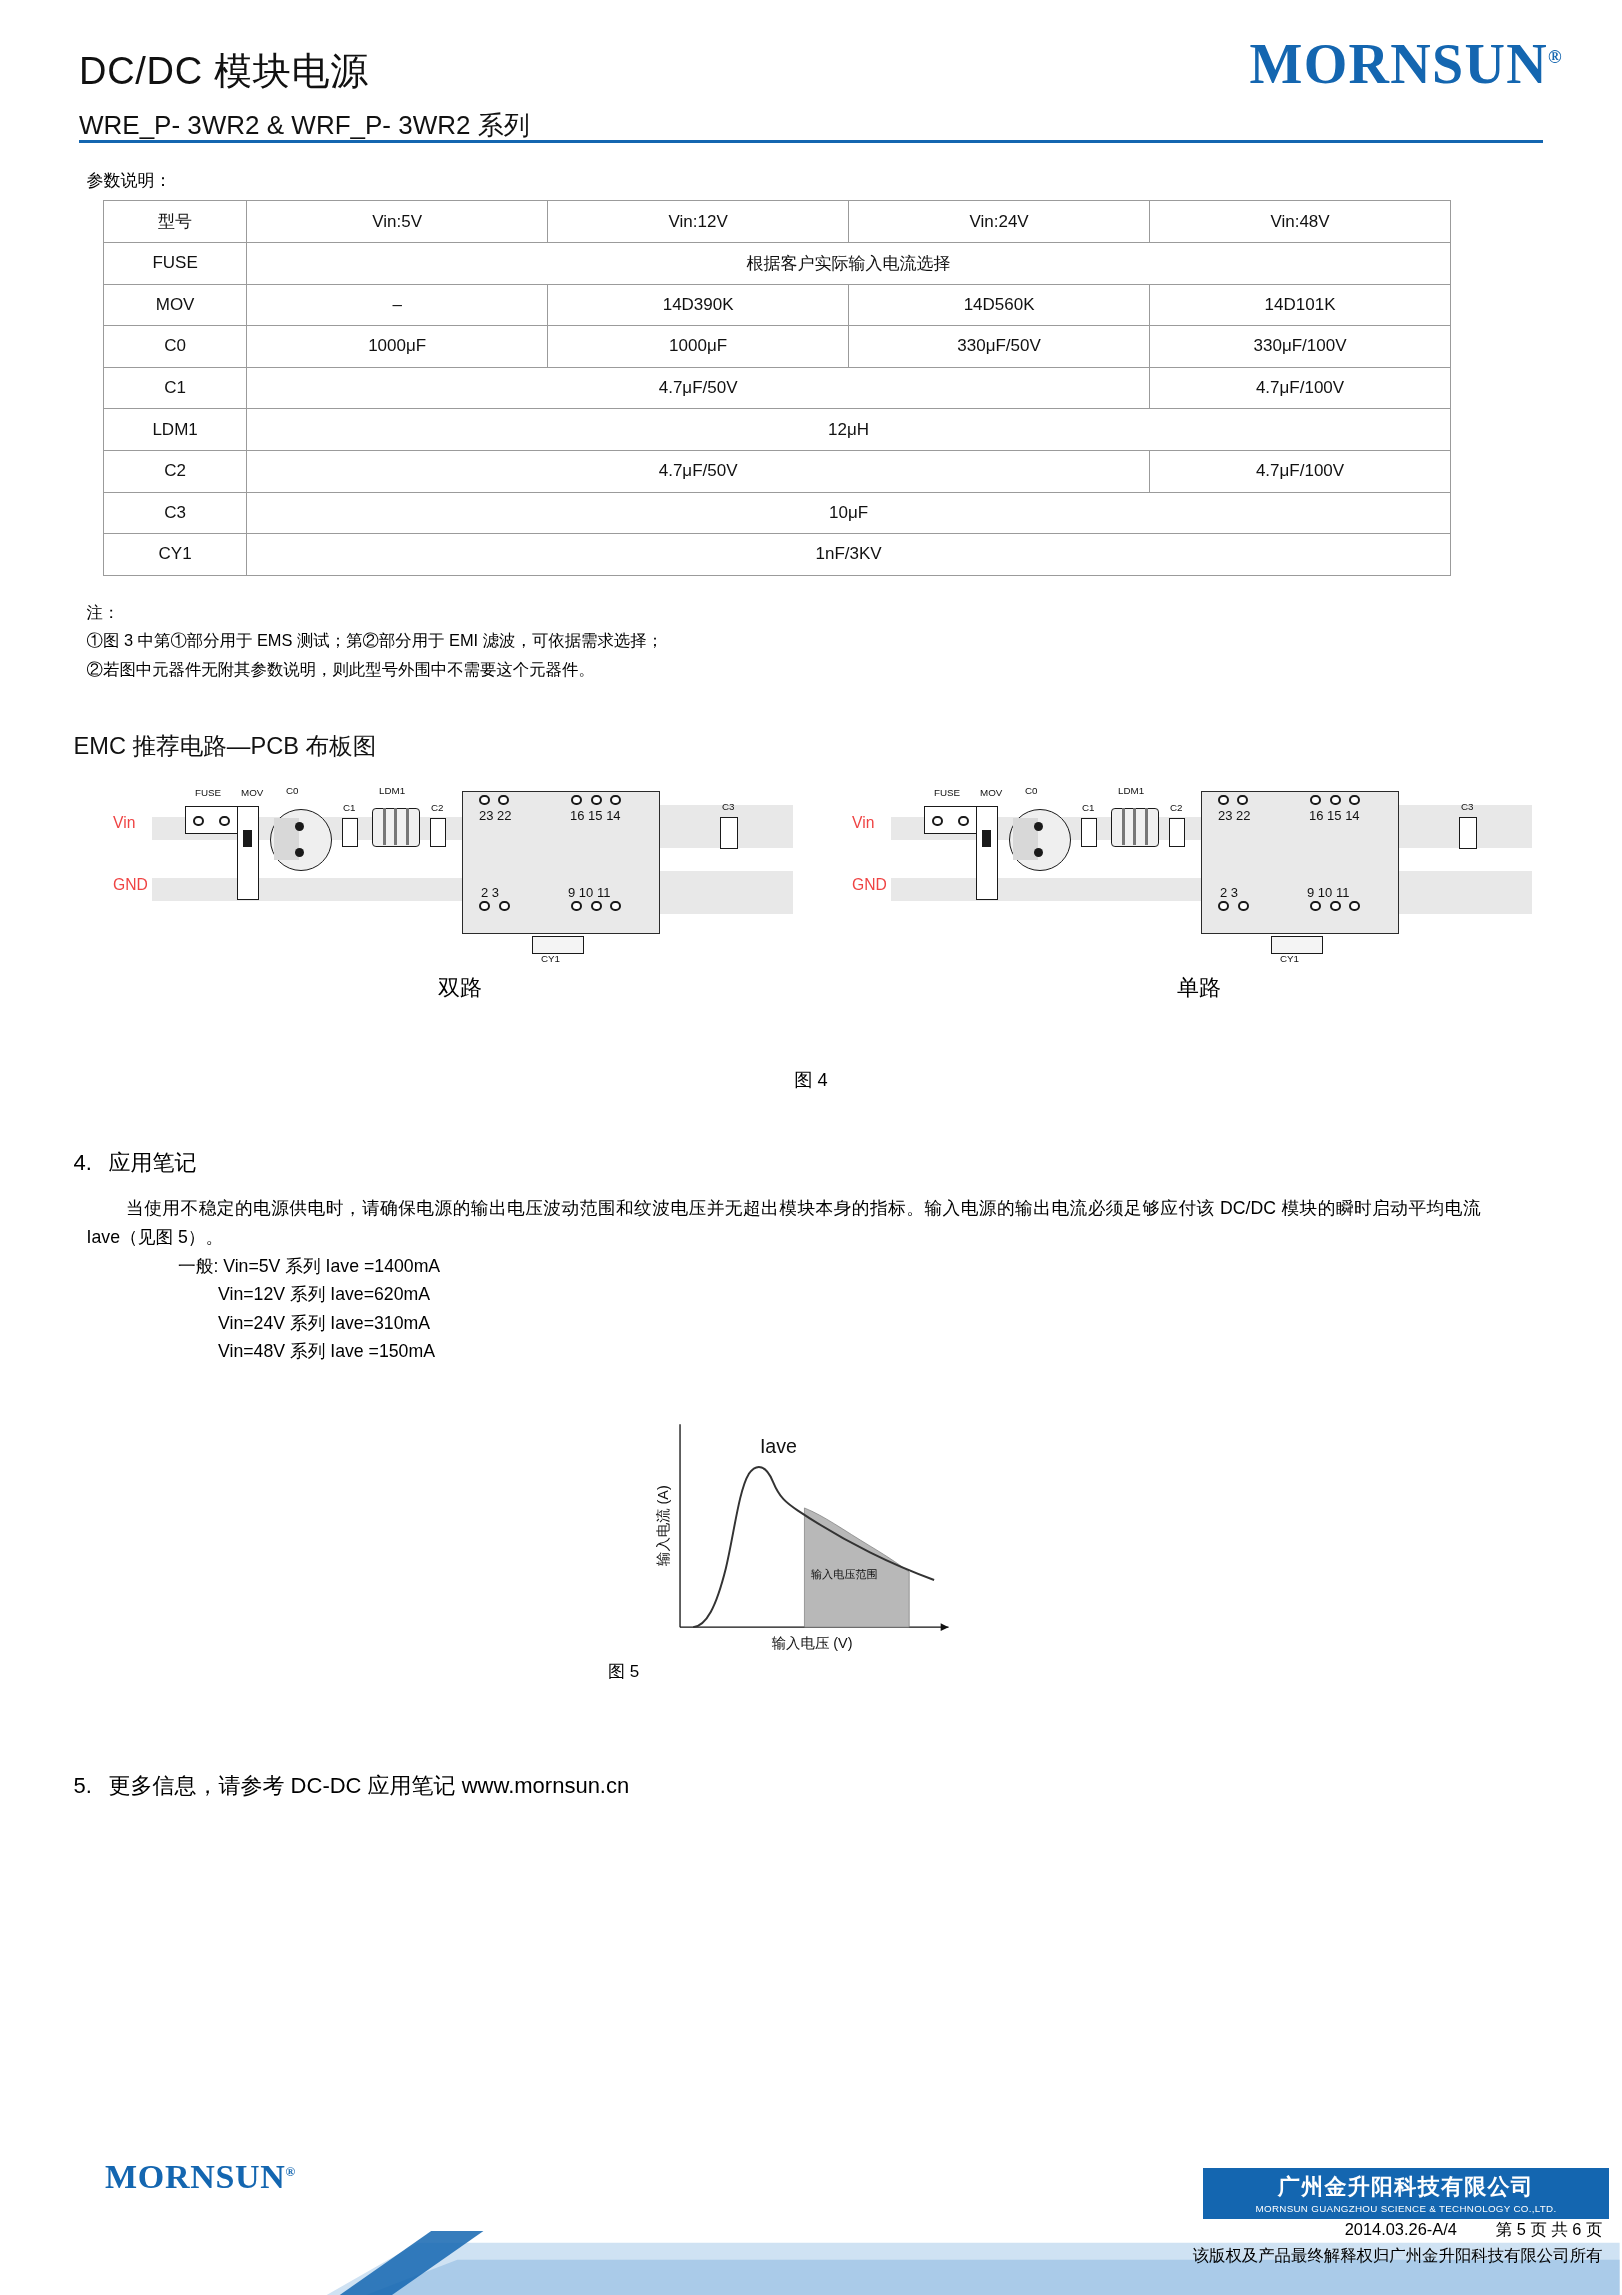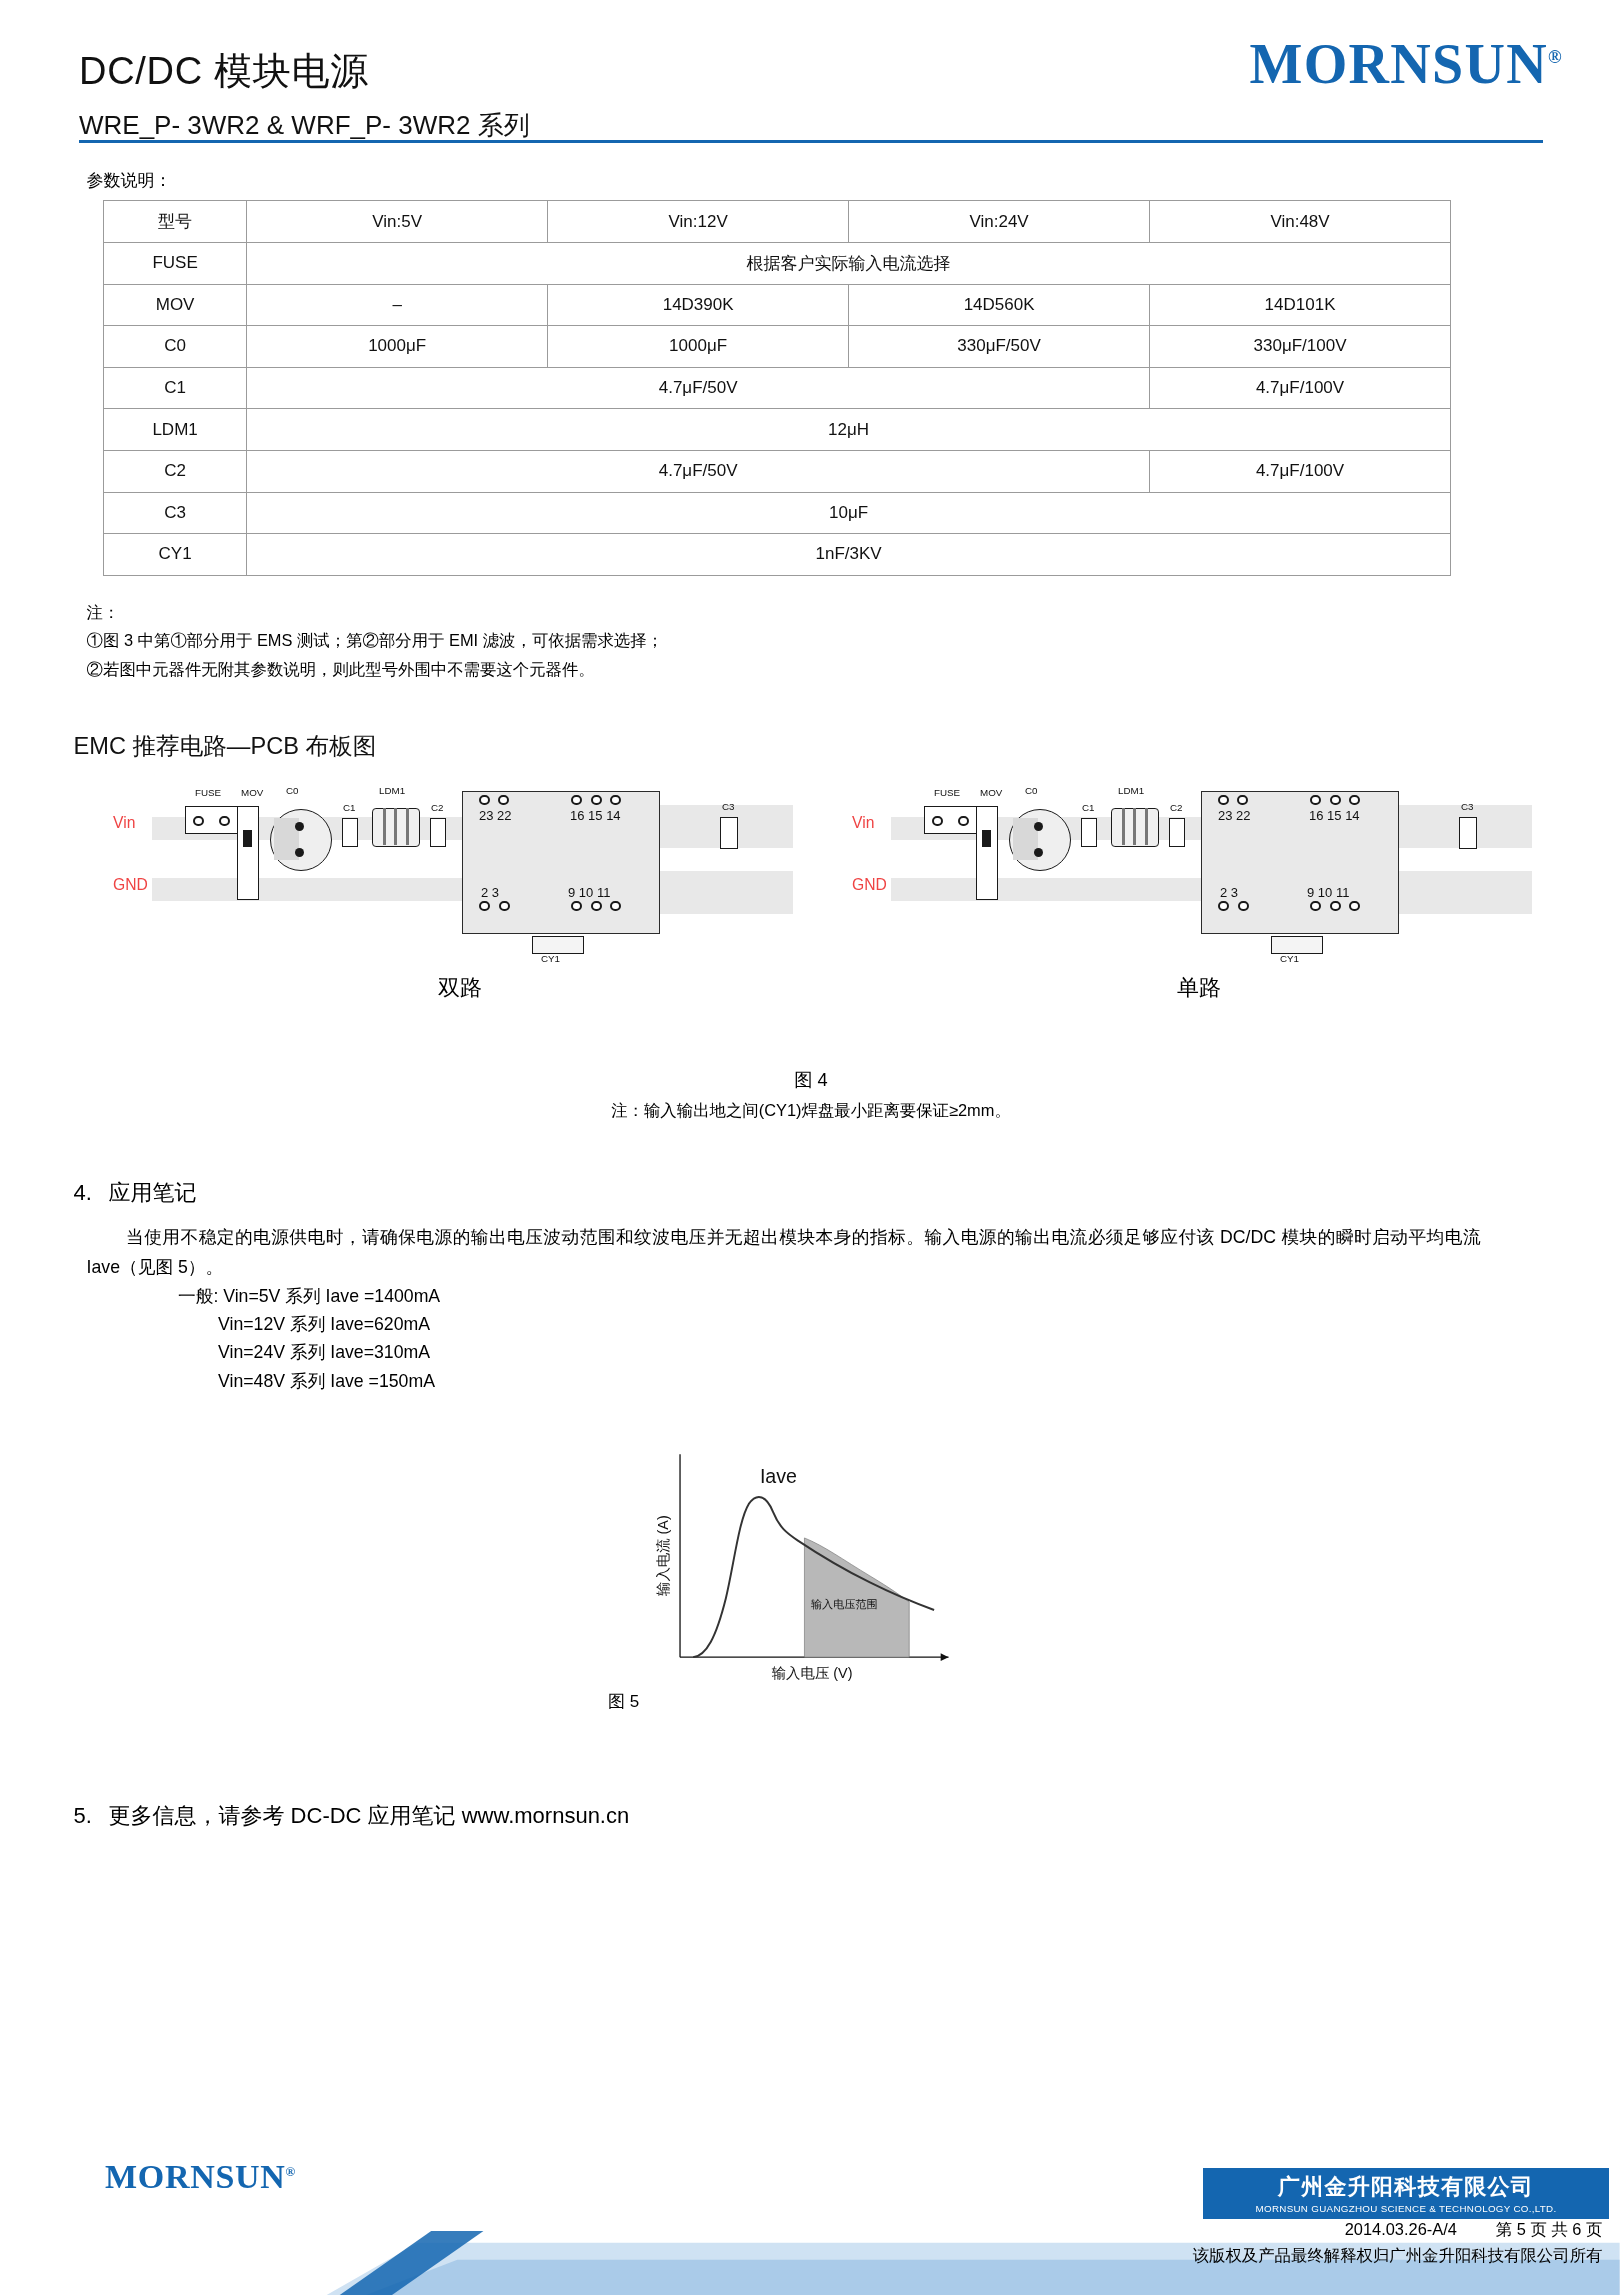--- a/index.html
+++ b/index.html
@@ -465,21 +465,20 @@
         <div class="cmp-label" style="left:428px; top:174px;">CY1</div>
 
         <div class="cmp-label" style="left:609px; top:22px;">C3</div>
         <div class="rectpart" style="left:607px; top:38px; width:15.7px; height:30px;"></div>
 
         <div class="cap-under" style="left:249px; top:194px;">单路</div>
       </div>
     </div>
 
     <div class="fig-caption" style="margin-top:72px;">图 4</div>
-    <div class="fig-note">注：输入输出地之间(CY1)焊盘最小距离要保证≥2mm。</div>
 
     <div class="numsec">
       <span class="num">4.</span><span>应用笔记</span>
     </div>
     <div class="para"><span class="indent"></span><span>当使用不稳定的电源供电时，请确保电源的输出电压波动范围和纹波电压并无超出模块本身的指标。输入电源的输出电流必须足够应付该 DC/DC 模块的瞬时启动平均电流 Iave（见图 5）。</span></div>
 
     <div class="list-line first">一般: Vin=5V  系列     Iave =1400mA</div>
     <div class="list-line">Vin=12V 系列    Iave=620mA</div>
     <div class="list-line">Vin=24V 系列    Iave=310mA</div>
     <div class="list-line">Vin=48V 系列    Iave =150mA</div>

